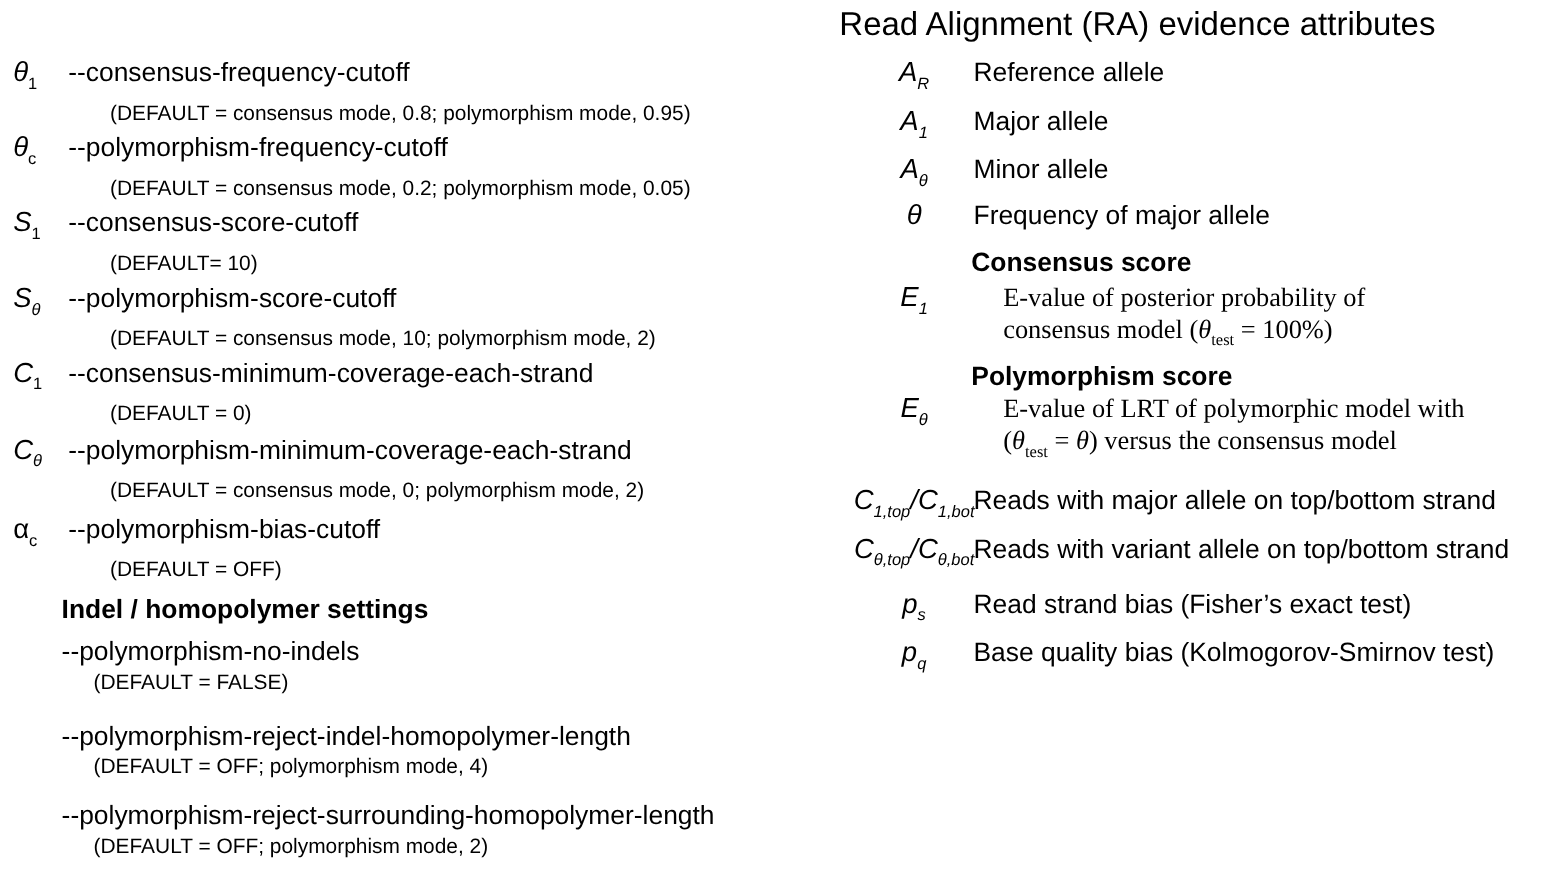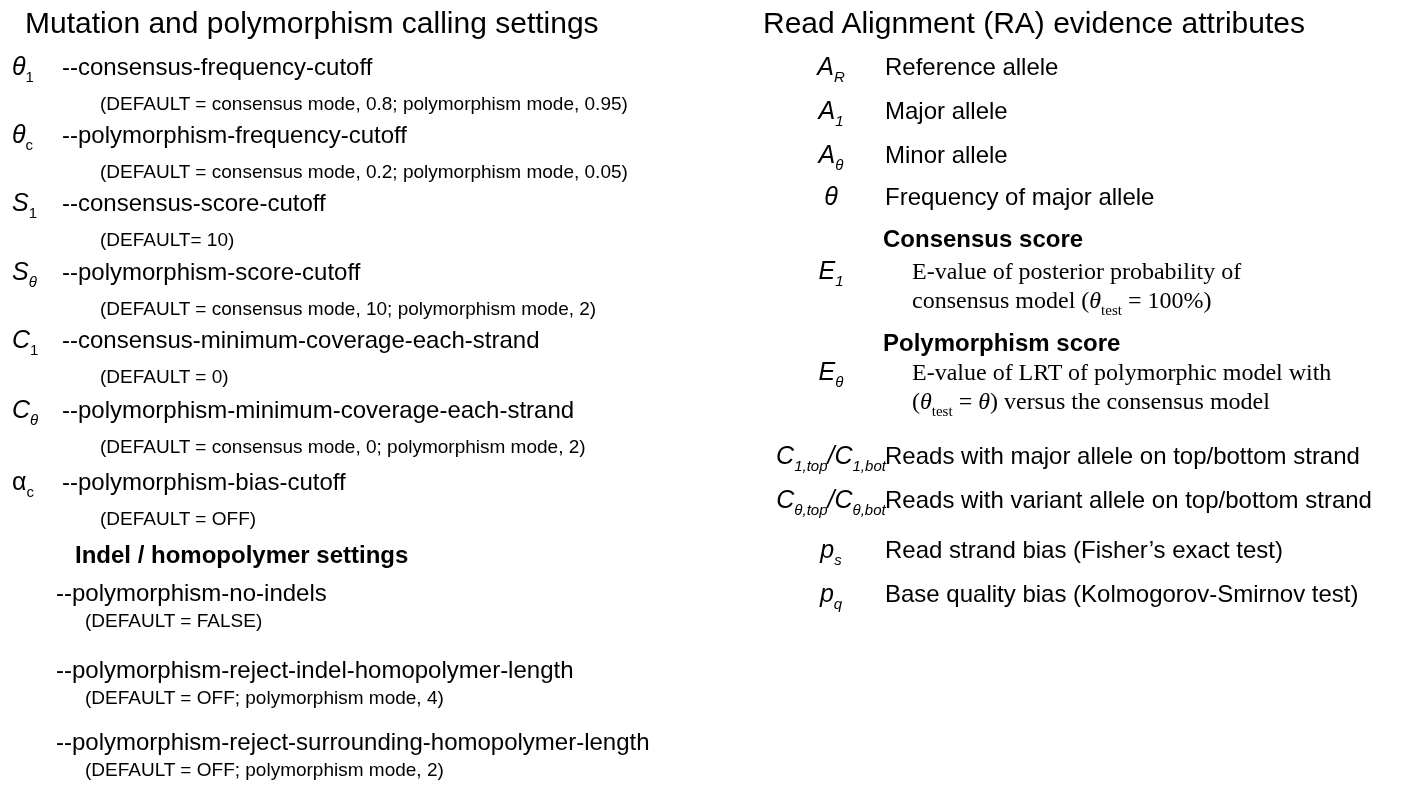--- a/index.html
+++ b/index.html
@@ -27,21 +27,21 @@
     font-size:24px;line-height:28px;white-space:nowrap;
   }
   .def{
     position:absolute;left:100px;top:39px;
     font-size:19px;line-height:24px;white-space:nowrap;
   }
   .iitem .opt{left:56px;}
   .iitem .def{left:85px;top:30px;}
   .sec-head{
     position:absolute;
-    font-size:24px;line-height:28px;font-weight:bold;white-space:nowrap;margin-left:19px;
+    font-size:24px;line-height:28px;font-weight:bold;white-space:nowrap;
   }
   
   .sb{
     font-size:15px;position:relative;top:7px;font-style:normal;
   }
   .sb.it{font-style:italic;}
   
   .rrow{position:absolute;left:0;width:1417px;height:0;}
   .rsym{
     position:absolute;left:736px;width:190px;top:-2px;
@@ -60,21 +60,20 @@
     position:absolute;left:912px;top:0;
     font-size:24px;line-height:29px;white-space:nowrap;font-family:Liberation Serif, serif;
   }
   .gsym{font-style:italic;}
 </style>
 </head>
 <body>
 
 <div class="canvas">
 
-  <div class="title" style="left:25px;top:6px">Mutation and polymorphism calling settings</div>
 
   <div class="item" style="top:53px">
     <span class="sym"><span>θ</span><span class="sb">1</span></span>
     <span class="opt">--consensus-frequency-cutoff</span>
     <span class="def">(DEFAULT = consensus mode, 0.8; polymorphism mode, 0.95)</span>
   </div>
 
   <div class="item" style="top:121px">
     <span class="sym"><span>θ</span><span class="sb">c</span></span>
     <span class="opt">--polymorphism-frequency-cutoff</span>

